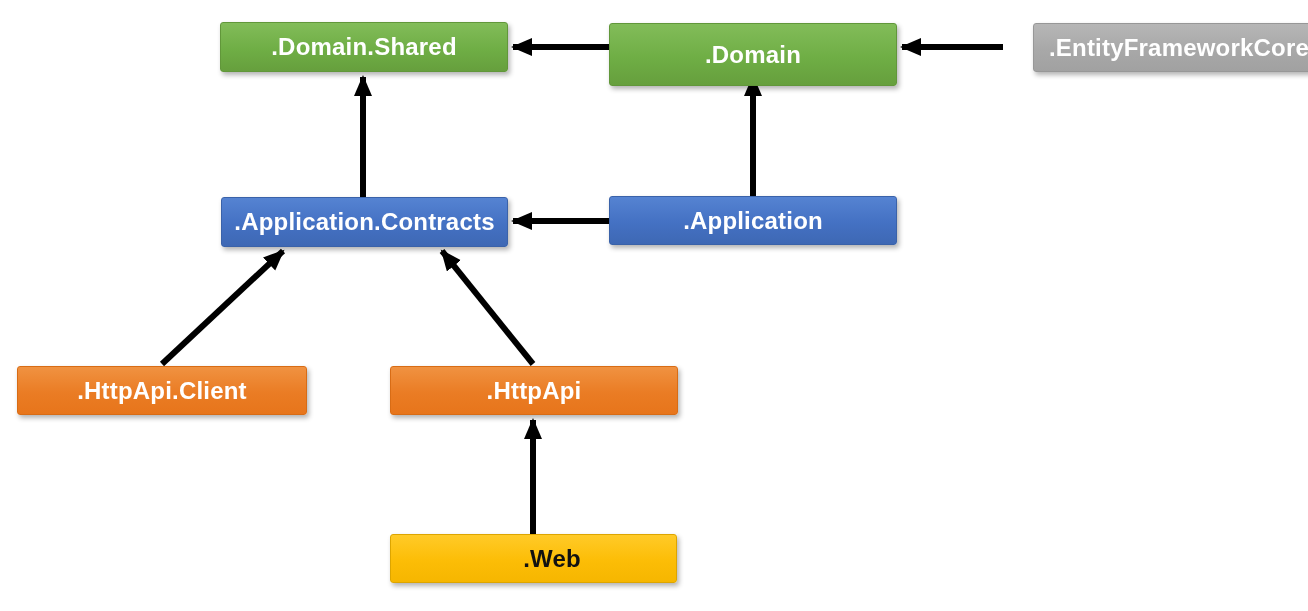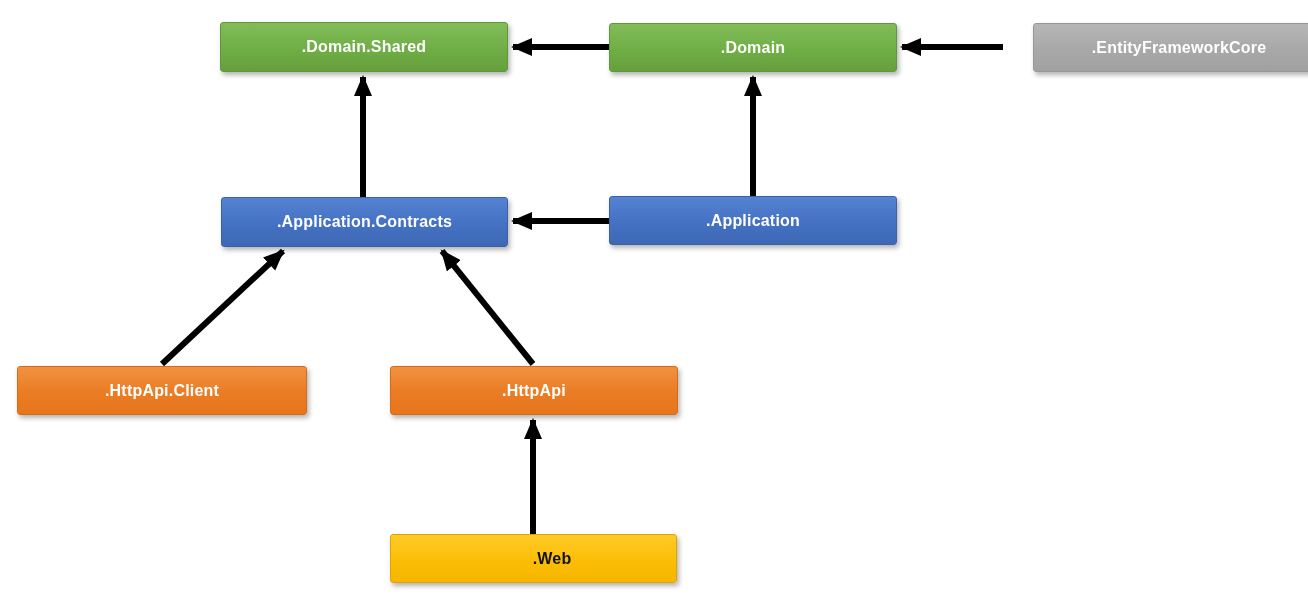--- a/index.html
+++ b/index.html
@@ -27,21 +27,21 @@
     position: absolute;
     z-index: 2;
     display: flex;
     align-items: center;
     justify-content: center;
     border-radius: 3px;
     box-shadow: 2px 3px 5px rgba(0,0,0,0.30);
     box-sizing: border-box;
   }
   .node-label {
-    font-size: 16px;
+    font-size: 24px;
     font-weight: 700;
     color: #ffffff;
     letter-spacing: 0.2px;
     white-space: nowrap;
   }
   .green {
     background: linear-gradient(180deg, #82bc59 0%, #6fae45 55%, #669f3d 100%);
     border: 1px solid #61973a;
   }
   .blue {
@@ -59,21 +59,21 @@
   }
   .yellow {
     background: linear-gradient(180deg, #ffca28 0%, #fcbd06 55%, #f6b600 100%);
     border: 1px solid #dda500;
   }
   .yellow .node-label {
     color: #111111;
   }
   
   #node-domain-shared        { left: 220px;  top: 22px;  width: 288px; height: 50px; }
-  #node-domain               { left: 609px;  top: 23px;  width: 288px; height: 49px; }
+  #node-domain               { left: 609px;  top: 23px;  width: 288px; height: 63px; }
   #node-entityframeworkcore  { left: 1003px; top: 23px;  width: 292px; height: 49px; margin-left: 30px; }
   #node-application-contracts{ left: 221px;  top: 197px; width: 287px; height: 50px; }
   #node-application          { left: 609px;  top: 196px; width: 288px; height: 49px; }
   #node-httpapi-client       { left: 17px;   top: 366px; width: 290px; height: 49px; }
   #node-httpapi              { left: 390px;  top: 366px; width: 288px; height: 49px; }
   #node-web                  { left: 390px;  top: 534px; width: 287px; height: 49px; padding-left: 37px; }
   .edge {
     stroke: #000000;
     stroke-width: 6;
     fill: none;

